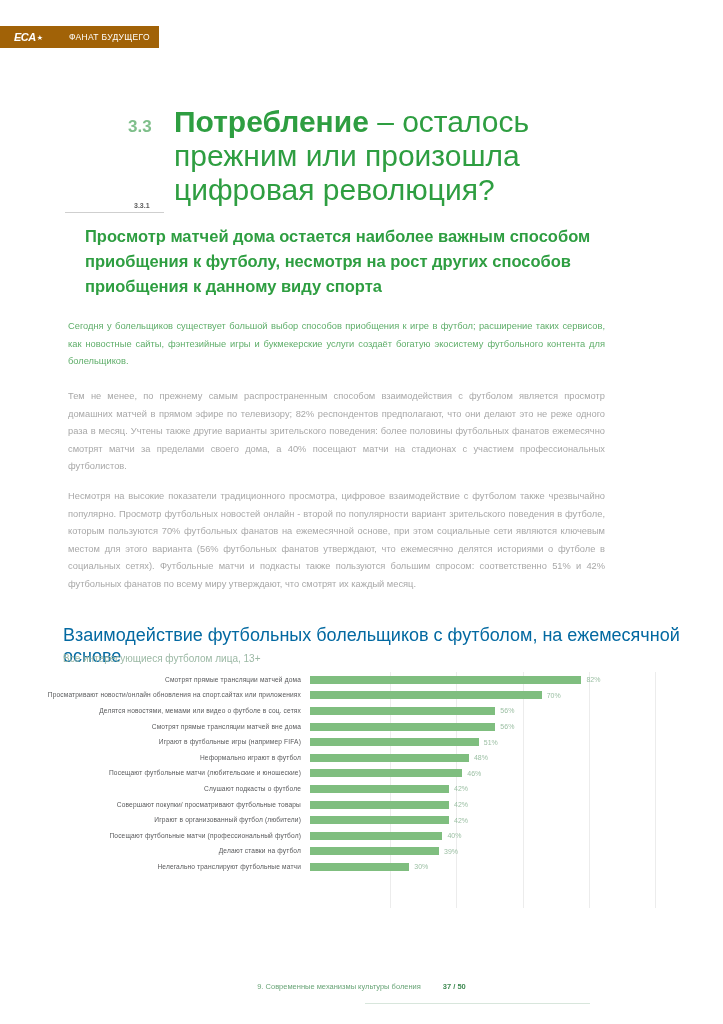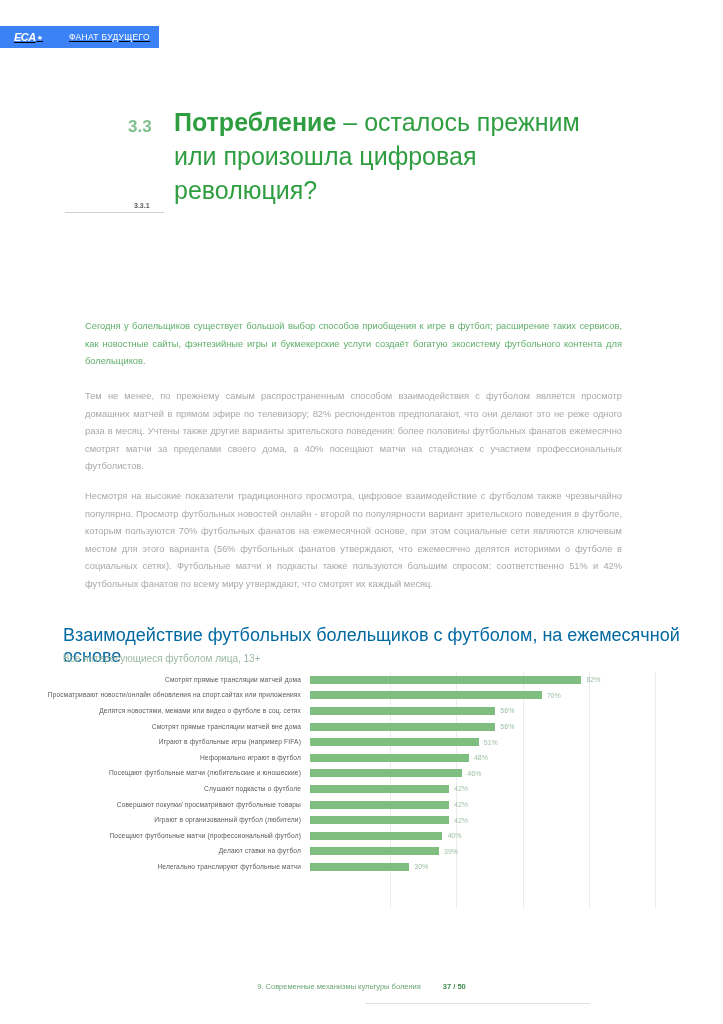--- a/index.html
+++ b/index.html
@@ -15,25 +15,24 @@
     width: 723px;
     height: 1024px;
     background: #ffffff;
   }
 
   
   .header-bar {
     position: absolute;
     left: 0; top: 26px;
     width: 159px; height: 22px;
-    background: #3b82f6;
+    background: #a16207;
     display: flex;
     align-items: center;
     padding-left: 14px;
-    text-decoration: underline;
   }
   .logo {
     display: flex;
     align-items: flex-end;
     margin-right: 10px;
   }
   .logo-text {
     color: #ffffff;
     font-size: 11px;
     font-weight: bold;
@@ -69,21 +68,21 @@
   }
   .chapter-num {
     position: absolute;
     left: 0; top: 12px;
     color: #7FBF8B;
     font-size: 17px;
     font-weight: bold;
   }
   .title {
     margin-left: 46px;
-    font-size: 25px;
+    font-size: 30px;
     line-height: 34px;
     color: #2E9E41;
     font-weight: normal;
   }
   .title b { font-weight: bold; }
 
   
   .subsec-rule {
     position: absolute;
     left: 65px; top: 212px;
@@ -103,21 +102,21 @@
     width: 540px;
     font-size: 16.5px;
     line-height: 25px;
     font-weight: bold;
     color: #2E9E41;
   }
 
   
   .para {
     position: absolute;
-    left: 85px;
+    left: 68px;
     width: 537px;
     font-size: 9.3px;
     line-height: 17.5px;
     text-align: justify;
   }
   .para-green { color: #5FAE6A; top: 318px; }
   .para-grey1 { color: #a8a8a8; top: 388px; }
   .para-grey2 { color: #a8a8a8; top: 488px; }
 
   
@@ -221,20 +220,21 @@
     <span class="header-label">ФАНАТ БУДУЩЕГО</span>
   </div>
 
   <div class="title-row">
     <span class="chapter-num">3.3</span>
     <h1 class="title"><b>Потребление</b><span> – осталось прежним или произошла цифровая революция?</span></h1>
   </div>
 
   <div class="subsec-rule"></div>
   <div class="subsec-num">3.3.1</div>
+  <h2 class="subsec-title">Просмотр матчей дома остается наиболее важным способом приобщения к футболу, несмотря на рост других способов приобщения к данному виду спорта</h2>
 
   <p class="para para-green">Сегодня у болельщиков существует большой выбор способов приобщения к игре в футбол; расширение таких сервисов, как новостные сайты, фэнтезийные игры и букмекерские услуги создаёт богатую экосистему футбольного контента для болельщиков.</p>
   <p class="para para-grey1">Тем не менее,  по прежнему  самым распространенным способом взаимодействия с футболом является просмотр домашних матчей в прямом эфире по телевизору; 82% респондентов предполагают, что они делают это не реже одного раза в месяц. Учтены также другие варианты зрительского поведения: более половины футбольных фанатов ежемесячно смотрят матчи за пределами своего дома, а 40% посещают матчи на стадионах с участием профессиональных футболистов.</p>
   <p class="para para-grey2">Несмотря на высокие показатели традиционного просмотра, цифровое взаимодействие с футболом также чрезвычайно популярно. Просмотр футбольных новостей онлайн - второй по популярности вариант зрительского поведения в футболе, которым пользуются 70% футбольных фанатов на ежемесячной основе, при этом социальные сети являются ключевым местом для этого варианта (56% футбольных фанатов утверждают, что ежемесячно делятся историями о футболе в социальных сетях). Футбольные матчи и подкасты также пользуются большим спросом: соответственно 51% и 42% футбольных фанатов по всему миру утверждают, что смотрят их каждый месяц.</p>
 
   <div class="chart-title">Взаимодействие футбольных болельщиков с футболом, на ежемесячной основе</div>
   <div class="chart-sub">Все интересующиеся футболом лица, 13+</div>
 
   <div class="chart">
     <div class="plot" id="gridhost">

